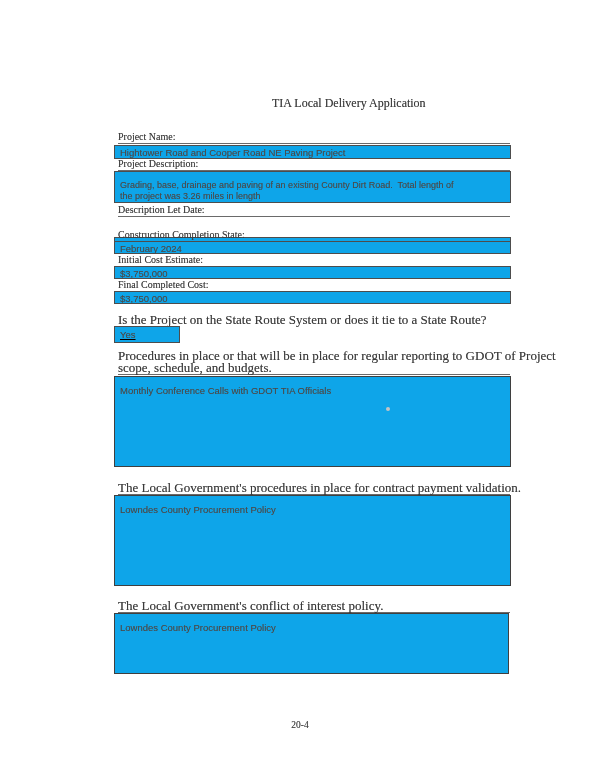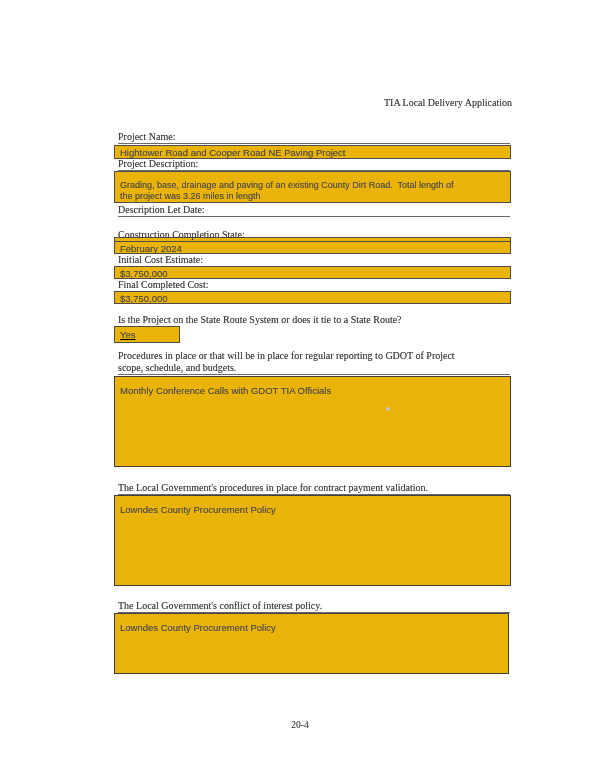--- a/index.html
+++ b/index.html
@@ -25,28 +25,28 @@
     line-height: 11px;
     color: #3b3b3b;
     text-shadow: 0 0 0.5px rgba(60,60,60,0.55);
     white-space: nowrap;
   }
   .rule {
     border-bottom: 1px solid #6a6a6a;
     padding-bottom: 1px;
   }
   .para {
-    font-size: 10px;
+    font-size: 13px;
   }
   .box {
     position: absolute;
     left: 114px;
     width: 397px;
     border: 1px solid #4d4d4d;
-    background: #eab308;
+    background: #0ea5e9;
     box-sizing: border-box;
   }
   .val {
     font-family: "Liberation Sans", sans-serif;
     font-size: 9.5px;
     color: #4a4a4a;
     text-shadow: 0 0 0.5px rgba(80,80,80,0.5);
     padding-left: 5px;
     white-space: nowrap;
     overflow: hidden;
@@ -58,22 +58,21 @@
   .val-area {
     padding-top: 8px;
     white-space: pre-wrap;
     line-height: 11px;
   }
   .header-block {
     position: absolute;
     right: 88px;
     top: 97px;
     width: 240px;
-    text-align: right;
-    font-size: 10px;
+    font-size: 12px;
     line-height: 12px;
     color: #3b3b3b;
     text-shadow: 0 0 0.5px rgba(60,60,60,0.55);
   }
   .footer-num {
     position: absolute;
     left: 0;
     top: 720px;
     width: 600px;
     text-align: center;

